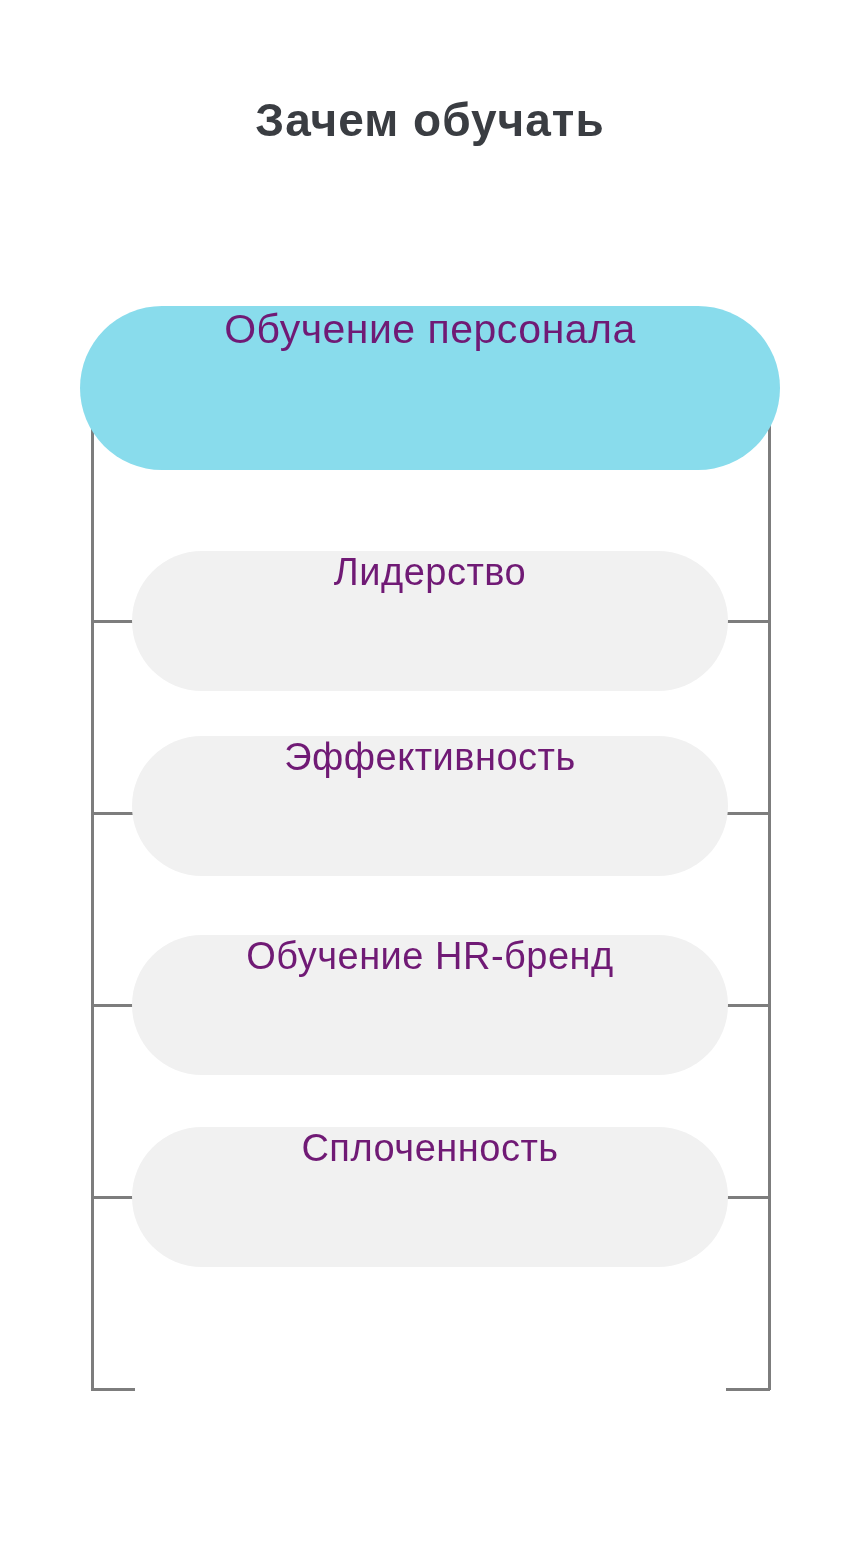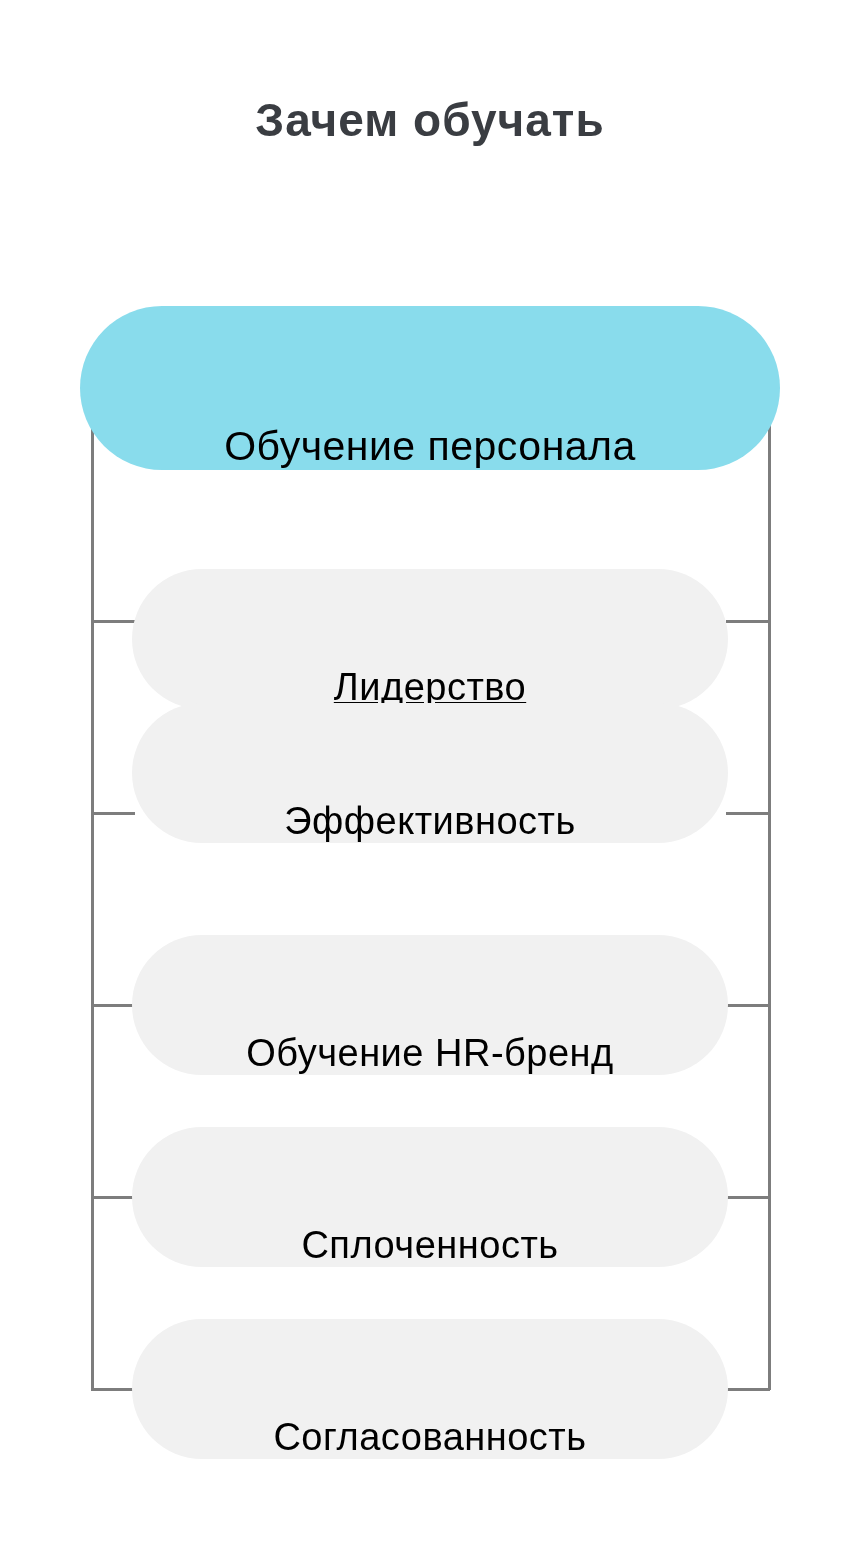--- a/index.html
+++ b/index.html
@@ -42,24 +42,24 @@
   .vline-left  { left: 91px; }
   .vline-right { left: 768px; }
   .stub { height: 3px; width: 44px; }
   .stub-left  { left: 91px; }
   .stub-right { left: 726px; }
 
   
   .pill {
     position: absolute;
     display: flex;
-    align-items: flex-end;
+    align-items: flex-start;
     justify-content: center;
     z-index: 2;
-    color: #000000;
+    color: #701a75;
     letter-spacing: 0.5px;
   }
   .pill-root {
     left: 80px;
     top: 306px;
     width: 700px;
     height: 164px;
     border-radius: 82px;
     background: #89dcec;
     font-size: 41px;
@@ -67,22 +67,22 @@
   }
   .pill-node {
     left: 132px;
     width: 596px;
     height: 140px;
     border-radius: 70px;
     background: #f1f1f1;
     font-size: 38px;
     font-weight: 300;
   }
-  .pill-node-1 { top: 569px; text-decoration: underline; }
-  .pill-node-2 { top: 703px; }
+  .pill-node-1 { top: 551px; }
+  .pill-node-2 { top: 736px; }
   .pill-node-3 { top: 935px; }
   .pill-node-4 { top: 1127px; }
   .pill-node-5 { top: 1319px; }
 </style>
 </head>
 <body>
 
 <div class="canvas">
 
   <div class="title">
@@ -113,17 +113,14 @@
   </div>
   <div class="pill pill-node pill-node-2">
     <span>Эффективность</span>
   </div>
   <div class="pill pill-node pill-node-3">
     <span>Обучение HR-бренд</span>
   </div>
   <div class="pill pill-node pill-node-4">
     <span>Сплоченность</span>
   </div>
-  <div class="pill pill-node pill-node-5">
-    <span>Согласованность</span>
-  </div>
 
 </div>
 
 </body></html>

